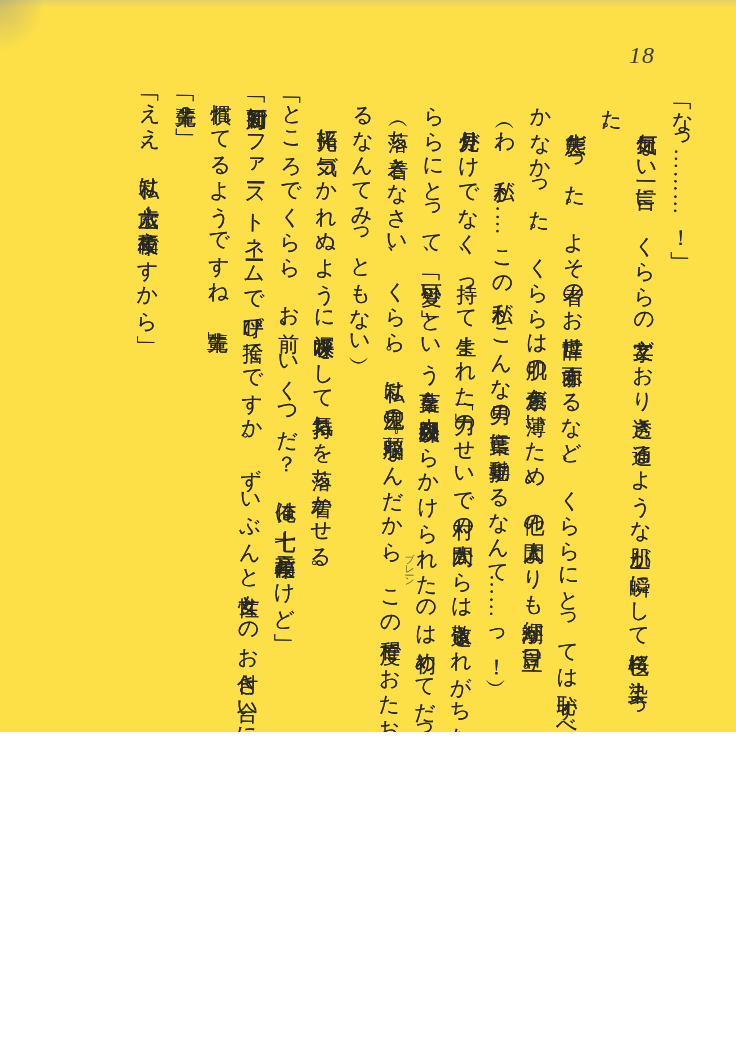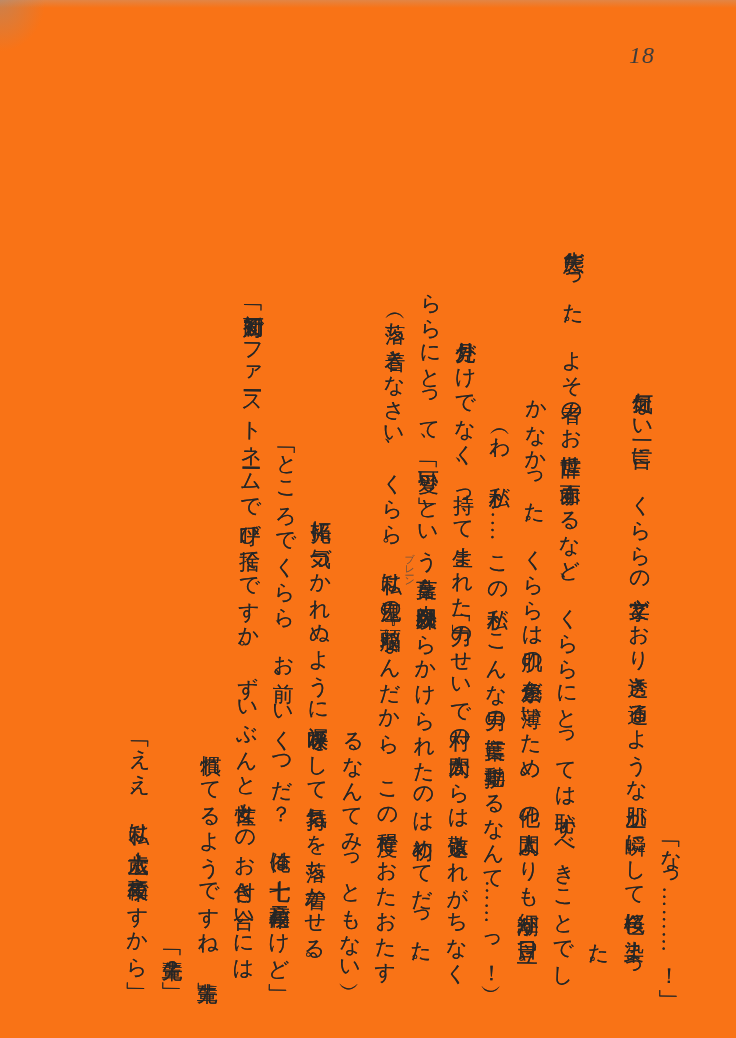--- a/index.html
+++ b/index.html
@@ -2,25 +2,24 @@
 <html lang="ja"><head>
 <meta charset="utf-8">
 <style>
   html, body {
     margin: 0;
     padding: 0;
   }
   .page {
     position: relative;
     width: 736px;
-    height: 1038px;
-    background: #f97316;
+    height: 732px;
+    background: #fde047;
     overflow: hidden;
     font-family: "Liberation Serif", "DejaVu Serif", serif;
-    text-align: right;
   }
   
   .edge-top {
     position: absolute;
     left: 0; top: 0;
     width: 100%; height: 8px;
     background: linear-gradient(to bottom, rgba(175,175,175,0.30), rgba(175,175,175,0));
   }
   .smudge-top-left {
     position: absolute;

